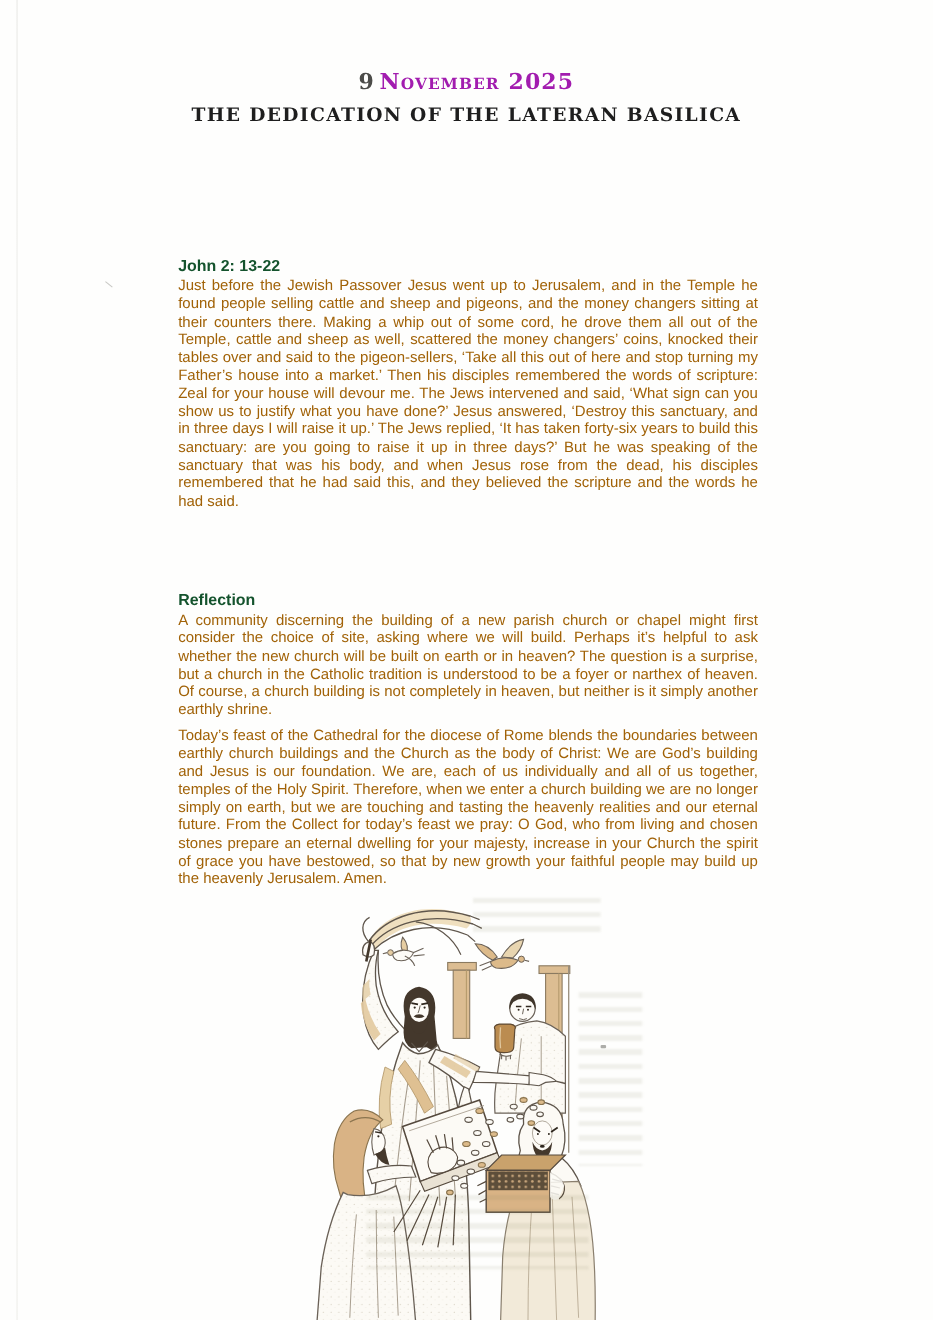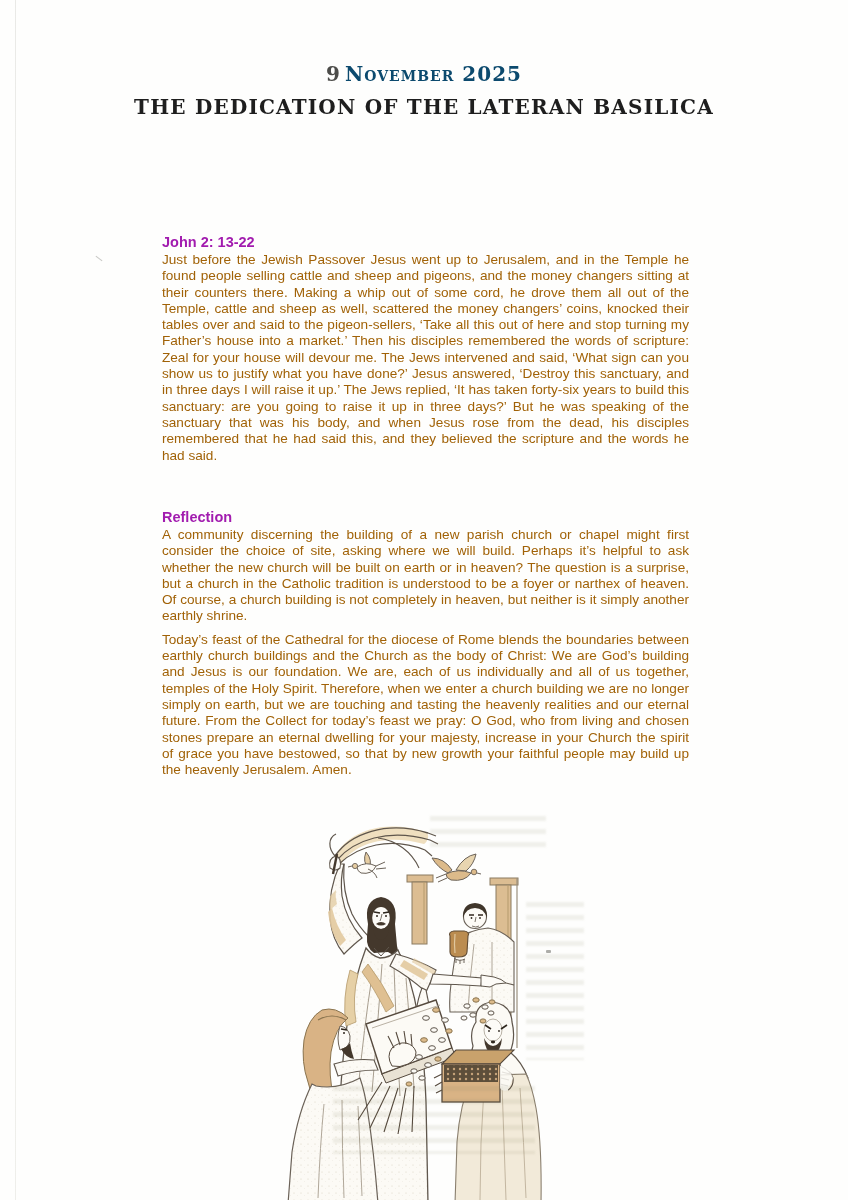--- a/index.html
+++ b/index.html
@@ -37,40 +37,40 @@
 
   .date-line {
     position:absolute; top:62px; left:0; width:100%;
     text-align:center;
     font-family:"DejaVu Serif", serif;
     font-weight:bold;
     font-size:20px;
     letter-spacing:1px;
   }
   .date-day { color:#4c4c49; margin-right:4px; }
-  .date-rest { color:#0c4a6e; font-variant:small-caps; }
+  .date-rest { color:#a21caf; font-variant:small-caps; }
 
   .doc-title {
     position:absolute; top:95px; left:0; width:100%;
     text-align:center;
     font-family:"DejaVu Serif", serif;
     font-weight:bold;
-    font-size:20px;
+    font-size:17px;
     letter-spacing:1.2px;
     color:#1e1e1e;
   }
 
   .text-col { position:absolute; left:162px; width:527px; }
   .gospel-section    { top:234px; }
-  .reflection-section{ top:509px; }
+  .reflection-section{ top:538px; }
 
   .red-heading {
     font-size:14.5px;
     font-weight:bold;
-    color:#a21caf;
+    color:#14532d;
     margin-bottom:2px;
     font-family:"Liberation Sans", sans-serif;
   }
   .body-text, .text-col p {
     font-size:13.6px;
     line-height:16.3px;
     text-align:justify;
     color:#a16207;
     margin:0 0 7px 0;
   }

